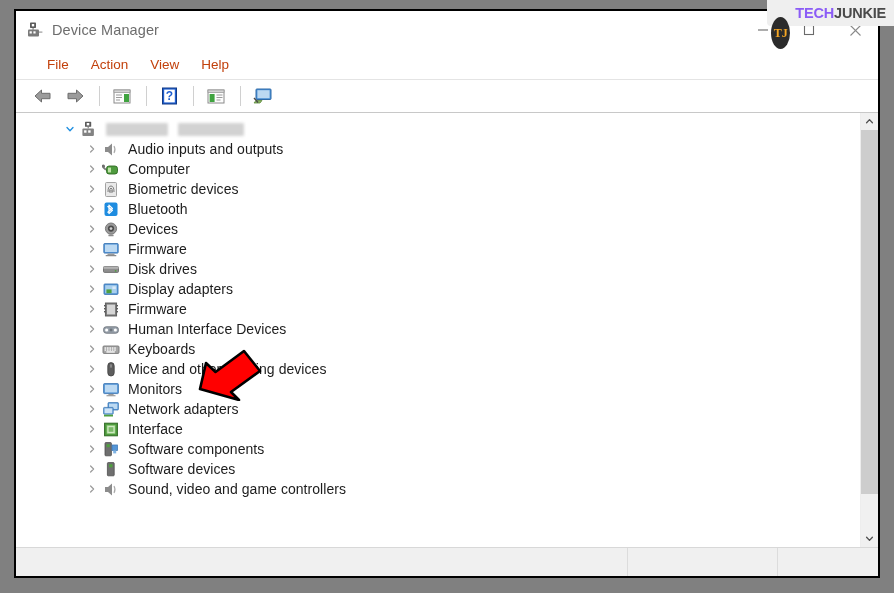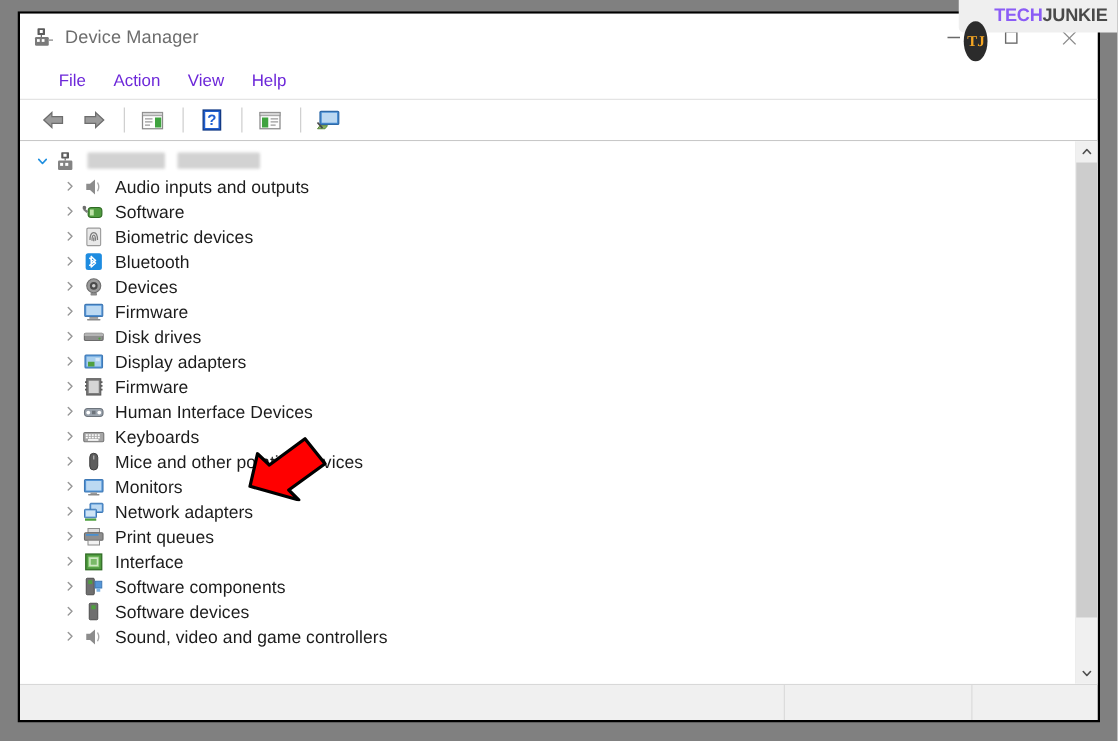--- a/index.html
+++ b/index.html
@@ -73,21 +73,21 @@
     height: 30px;
     min-height: 30px;
     display: flex;
     align-items: center;
     padding-left: 20px;
     background: #ffffff;
     border-bottom: 1px solid #e4e4e4;
   }
   .menu-item {
     font-size: 13.5px;
-    color: #6d28d9;
+    color: #c2410c;
     padding: 3px 11px;
     cursor: default;
   }
 
   
   #toolbar {
     height: 32px;
     min-height: 32px;
     display: flex;
     align-items: center;
@@ -118,20 +118,21 @@
     background: #ffffff;
     min-height: 0;
     position: relative;
     overflow: hidden;
   }
   #tree {
     flex: 1 1 auto;
     padding-top: 6px;
     overflow: hidden;
     position: relative;
+    padding-left: 36px;
   }
 
   .tree-row {
     height: 20px;
     display: flex;
     align-items: center;
     cursor: default;
     white-space: nowrap;
   }
   .tree-row.root { padding-left: 10px; }
@@ -441,21 +442,21 @@
             </svg>
         </div>
         <div class="ticon">
           <svg width="18" height="17" viewBox="0 0 18 17">
             <rect x="4.5" y="5" width="11" height="8" rx="2.6" fill="#4f9b3f" stroke="#2f6a23" stroke-width="0.9"></rect>
             <rect x="6" y="6.6" width="3" height="4.8" fill="#bfe3a8"></rect>
             <path d="M4.5 8 L1.5 5.5 L0.6 7 L3.3 9.4" fill="#7a7a7a"></path>
             <circle cx="1.4" cy="5.2" r="1.6" fill="#6e6e6e"></circle>
           </svg>
         </div>
-        <span class="tlabel">Software</span>
+        <span class="tlabel">Computer</span>
       </div>
 
       <div class="tree-row child">
         <div class="chev">
           <svg width="10" height="10" viewBox="0 0 10 10">
               <path d="M3.6 2 L6.6 5 L3.6 8" fill="none" stroke="#9a9a9a" stroke-width="1.2" stroke-linecap="round" stroke-linejoin="round"></path>
             </svg>
         </div>
         <div class="ticon">
           <svg width="18" height="17" viewBox="0 0 18 17">
@@ -657,36 +658,20 @@
             <rect x="6" y="1.6" width="10.4" height="7.4" rx="0.7" fill="#5596d8" stroke="#3f78b4" stroke-width="0.8"></rect>
             <rect x="7" y="2.6" width="8.4" height="5.4" fill="#bcd9f2"></rect>
             <rect x="1.6" y="6.4" width="9.6" height="6.8" rx="0.7" fill="#6ba3dd" stroke="#3f78b4" stroke-width="0.8"></rect>
             <rect x="2.6" y="7.4" width="7.6" height="4.8" fill="#cfe4f6"></rect>
             <path d="M2 14.6 L11 14.6" stroke="#4fa03f" stroke-width="1.8"></path>
           </svg>
         </div>
         <span class="tlabel">Network adapters</span>
       </div>
 
-      <div class="tree-row child">
-        <div class="chev">
-          <svg width="10" height="10" viewBox="0 0 10 10">
-              <path d="M3.6 2 L6.6 5 L3.6 8" fill="none" stroke="#9a9a9a" stroke-width="1.2" stroke-linecap="round" stroke-linejoin="round"></path>
-            </svg>
-        </div>
-        <div class="ticon">
-          <svg width="18" height="17" viewBox="0 0 18 17">
-            <rect x="4.4" y="1.8" width="9.2" height="3.4" fill="#dcdcdc" stroke="#8a8a8a" stroke-width="0.8"></rect>
-            <rect x="1.6" y="5.2" width="14.8" height="6" rx="0.9" fill="#8f8f8f" stroke="#6a6a6a" stroke-width="0.9"></rect>
-            <rect x="2.8" y="6.2" width="10" height="1.4" fill="#4a90d0"></rect>
-            <rect x="4.4" y="11.2" width="9.2" height="3.8" fill="#f2f2f2" stroke="#8a8a8a" stroke-width="0.8"></rect>
-          </svg>
-        </div>
-        <span class="tlabel">Print queues</span>
-      </div>
 
       <div class="tree-row child">
         <div class="chev">
           <svg width="10" height="10" viewBox="0 0 10 10">
               <path d="M3.6 2 L6.6 5 L3.6 8" fill="none" stroke="#9a9a9a" stroke-width="1.2" stroke-linecap="round" stroke-linejoin="round"></path>
             </svg>
         </div>
         <div class="ticon">
           <svg width="18" height="17" viewBox="0 0 18 17">
             <rect x="2.6" y="2.2" width="12.8" height="12.6" fill="#4f9b3f" stroke="#2f6a23" stroke-width="1"></rect>

